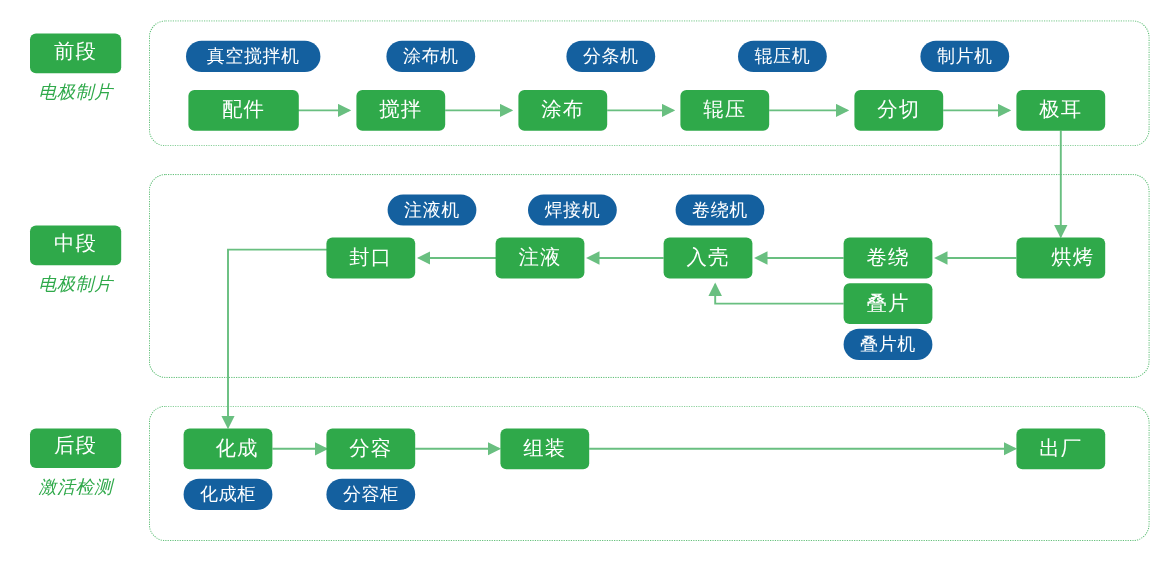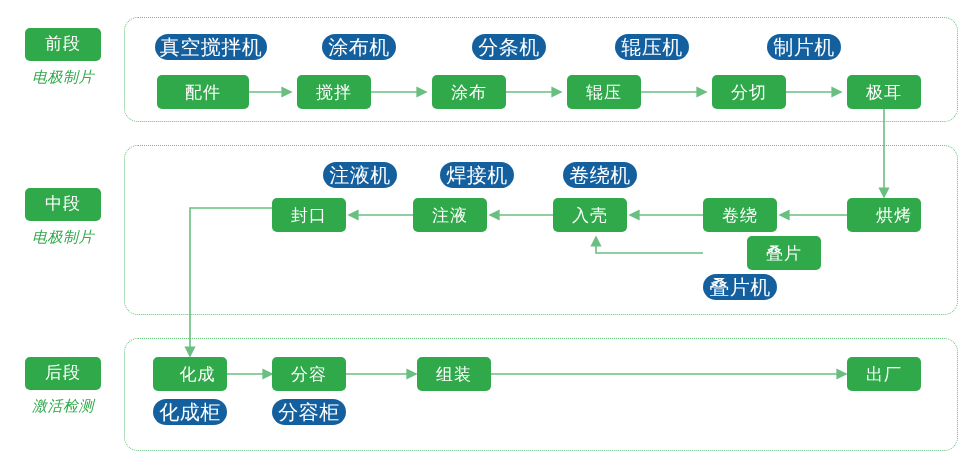--- a/index.html
+++ b/index.html
@@ -69,21 +69,21 @@
     box-sizing: border-box;
     z-index: 3;
   }
 
   
   .tag {
     position: absolute;
     background: #14609f;
     color: #ffffff;
     border-radius: 13px;
-    font-size: 20px;
+    font-size: 15px;
     line-height: 26px;
     height: 26px;
     text-align: center;
     letter-spacing: 0.5px;
     white-space: nowrap;
     box-sizing: border-box;
     z-index: 3;
   }
 
   
@@ -177,21 +177,21 @@
   <div class="tag" style="left:323px; top:162px; width:74px;">注液机</div>
   <div class="tag" style="left:440px; top:162px; width:74px;">焊接机</div>
   <div class="tag" style="left:563px; top:162px; width:74px;">卷绕机</div>
   <div class="tag" style="left:703px; top:274px; width:74px;">叠片机</div>
 
   <div class="node" style="left:272px; top:198px; width:74px;">封口</div>
   <div class="node" style="left:413px; top:198px; width:74px;">注液</div>
   <div class="node" style="left:553px; top:198px; width:74px;">入壳</div>
   <div class="node" style="left:703px; top:198px; width:74px;text-align:center;">卷绕</div>
   <div class="node" style="left:847px; top:198px; width:74px;padding-left:20px;">烘烤</div>
-  <div class="node" style="left:703px; top:236px; width:74px;margin-left:44px;">叠片</div>
+  <div class="node" style="left:703px; top:236px; width:74px;">叠片</div>
 
   <div class="conn" style="left:770px; top:208px;">
     <svg width="80" height="14">
       <line x1="77" y1="7" x2="10" y2="7" stroke="#69bf80" stroke-width="1.6" marker-end="url(#ar-l)"></line>
     </svg>
   </div>
   <div class="conn" style="left:620px; top:208px;">
     <svg width="86" height="14">
       <line x1="83" y1="7" x2="10" y2="7" stroke="#69bf80" stroke-width="1.6" marker-end="url(#ar-l)"></line>
     </svg>

